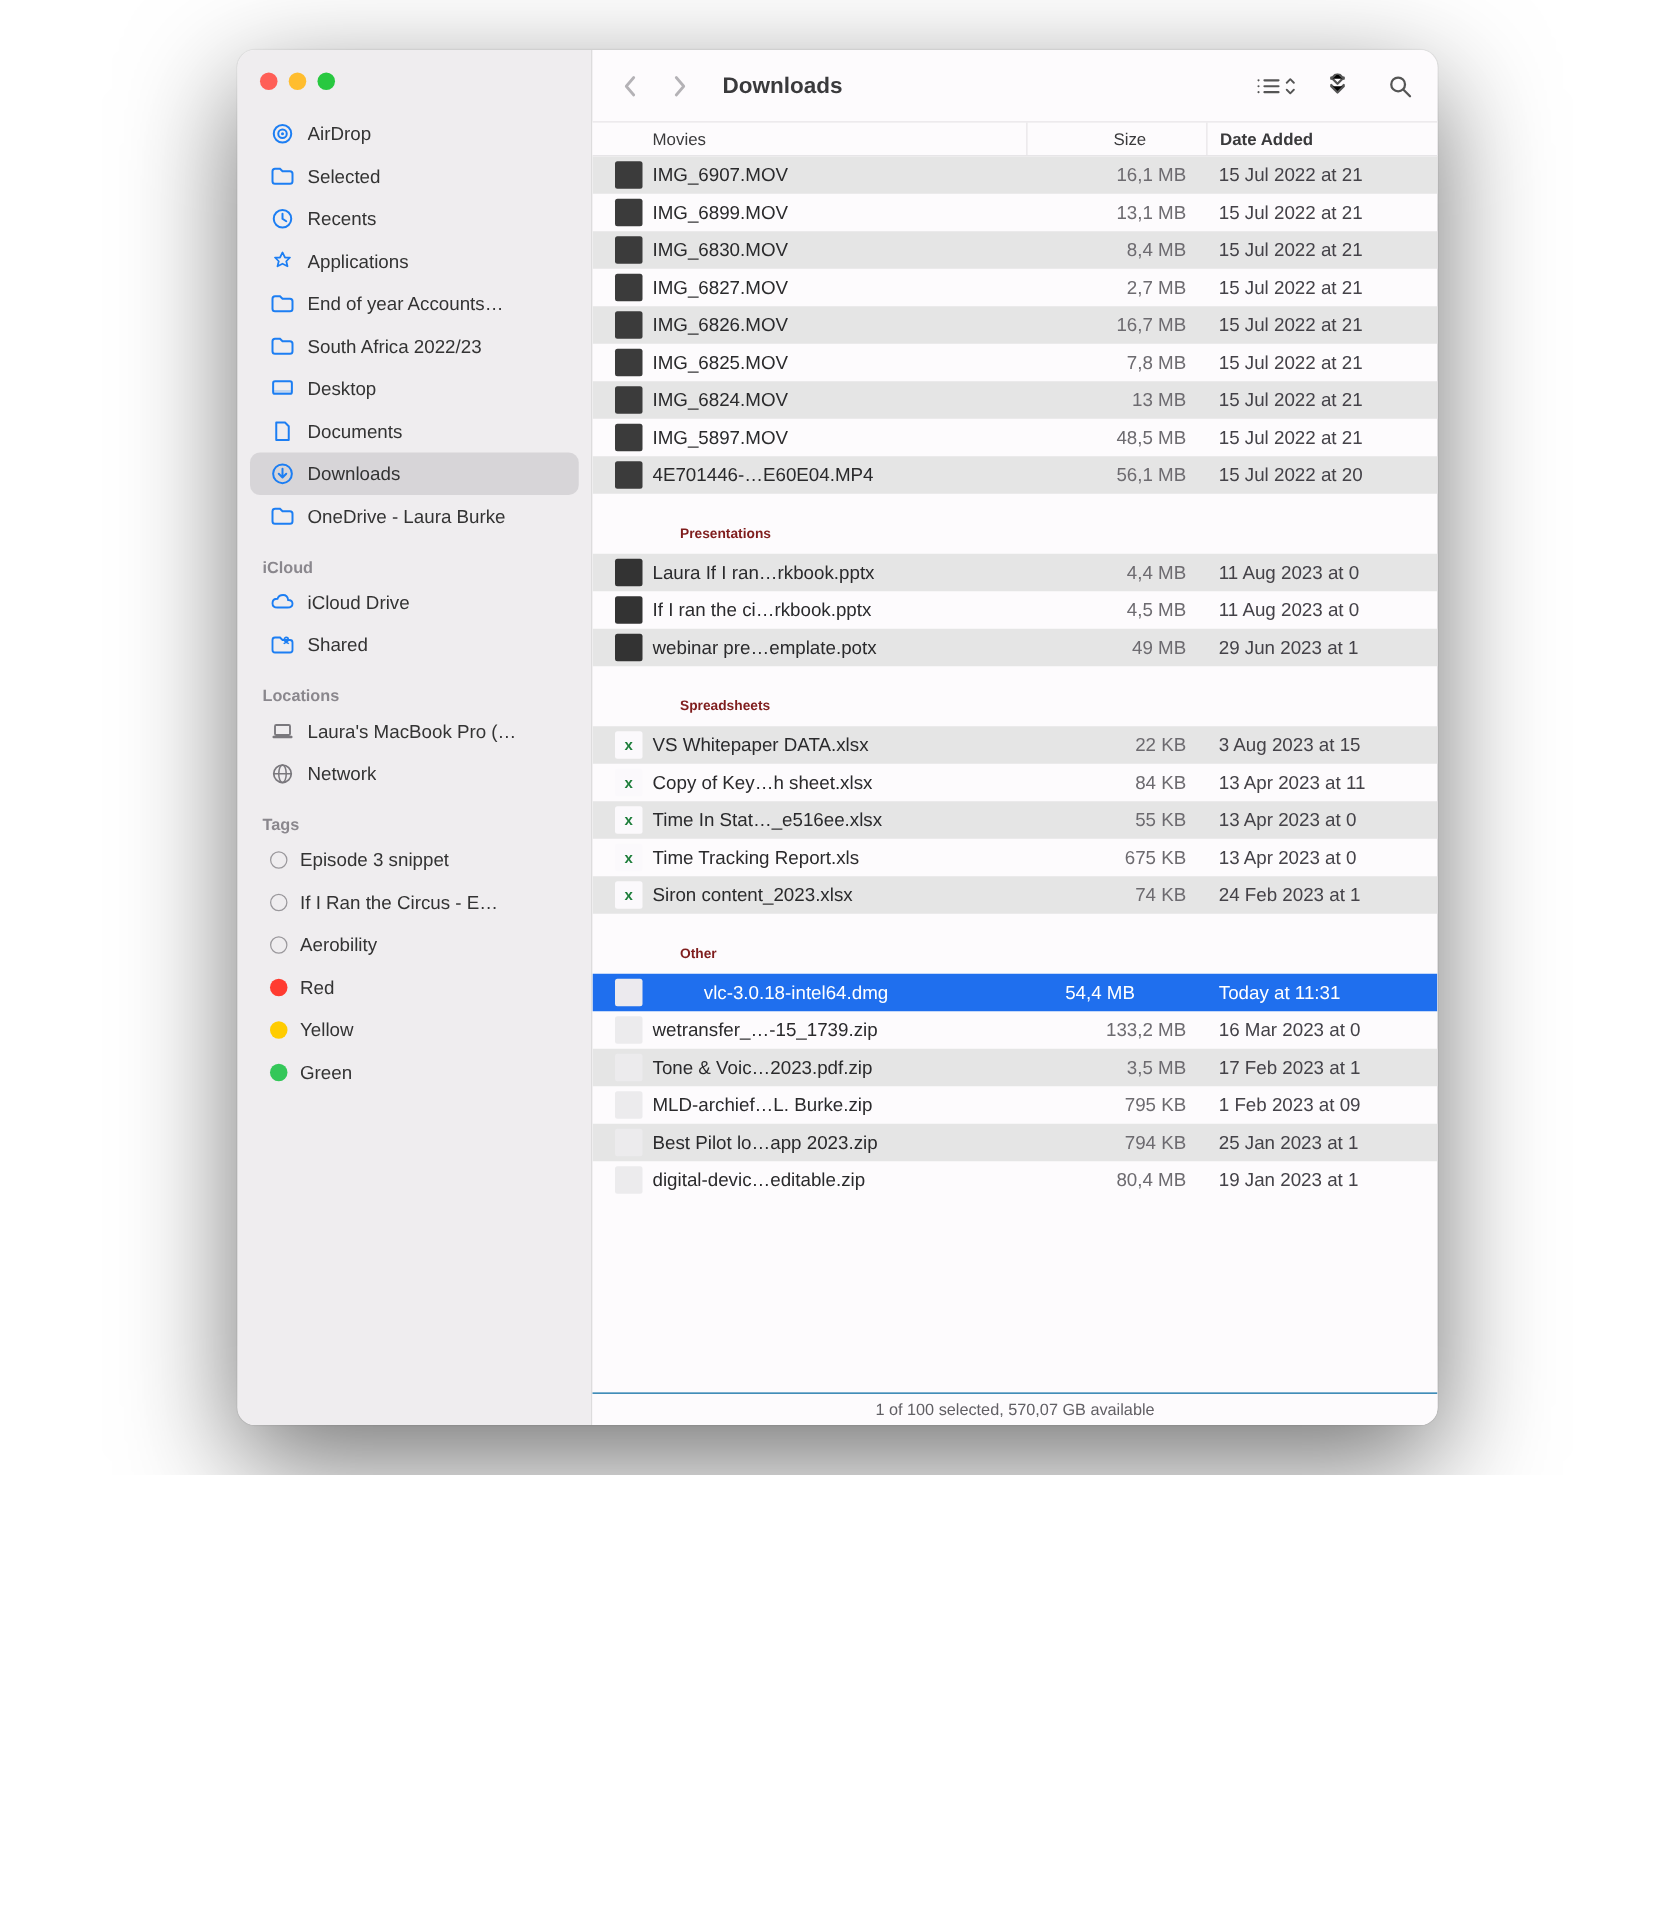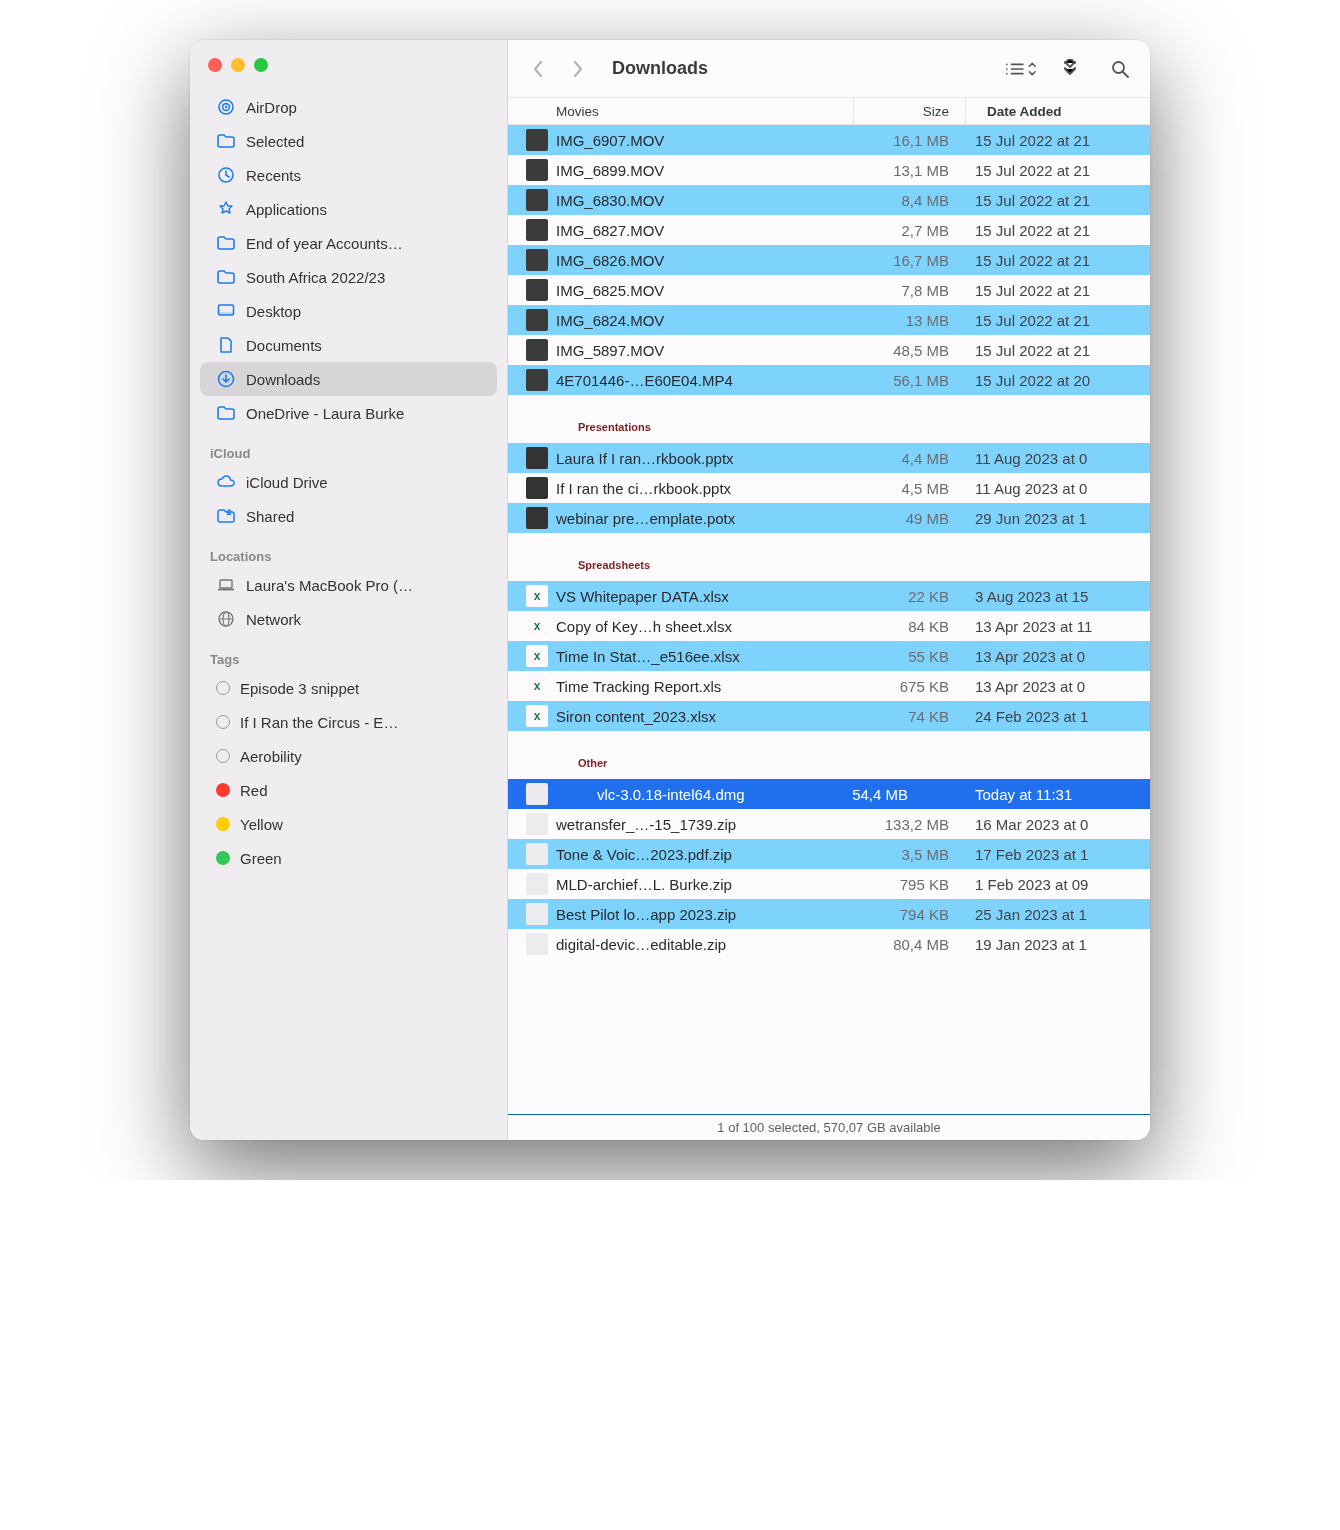--- a/index.html
+++ b/index.html
@@ -14,21 +14,21 @@
     height: 1100px;
     border-radius: 14px;
     overflow: hidden;
     box-shadow: 0 30px 90px rgba(0,0,0,0.55), 0 0 0 1px rgba(0,0,0,0.05);
     display: flex;
     background: #fdfbfd;
     position: relative;
   }
   
   .sidebar {
-    width: 318px;
+    width: 284px;
     background: #efedef;
     border-right: 1px solid #d8d6d8;
     display: flex;
     flex-direction: column;
     padding-top: 10px;
     font-size: 15px;
     color: #333;
     overflow: hidden;
   }
   .traffic {
@@ -101,41 +101,41 @@
   .header-row {
     display:flex; height:28px; align-items:center;
     border-top:1px solid #e7e5e8;
     border-bottom:1px solid #e7e5e8;
     font-size:13.5px; color:#3a3a3c;
     background:#fdfbfd;
     padding-left: 44px;
   }
   .col-name { flex:1 1 auto; padding-left:4px; }
   .col-size { width:112px; text-align:right; padding-right:16px; border-left:1px solid #e7e5e8; height:100%; display:flex;align-items:center;justify-content:flex-end;}
-  .col-date { width:185px; padding-left:21px; border-left:1px solid #e7e5e8; height:100%; display:flex;align-items:center; font-weight:700;}
+  .col-date { width:185px; padding-left:10px; border-left:1px solid #e7e5e8; height:100%; display:flex;align-items:center; font-weight:700;margin-left:32px;}
   .col-date .hlabel { font-weight:700; }
   .header-row .col-name { color:#3a3a3c; }
 
   
   .list {
     flex:1 1 auto; overflow:hidden;
     font-size:15px; color:#2a2a2c;
   }
   .group-title {
     height:32px; display:flex;align-items:center;
     padding-left:70px; font-weight:700; color:#7f1d1d; font-size:11px;
     margin-top:16px;
   }
   .group-title:first-child { margin-top:0; }
   .row {
     display:flex; align-items:center;
     height:30px;
     padding-left:18px;
   }
-  .row.alt { background:#7dd3fc; }
+  .row.alt { background:#e5e5e5; }
   .row.selected { background:#1f6fee; color:#fff;gap:41px; }
   .row .ficon {
     width:22px;height:22px;flex:0 0 22px;margin-right:8px;
     display:flex;align-items:center;justify-content:center;font-size:12px;
     background:#52504f;color:#fff;border-radius:2px;
   }
   .row .fname { flex:1 1 auto; white-space:nowrap; overflow:hidden; text-overflow:ellipsis; }
   .row .fsize { width:112px; text-align:right; padding-right:16px; color:#6d6b70; }
   .row .fdate { width:185px; padding-left:10px; color:#444248; white-space:nowrap; overflow:hidden; }
   .row.selected .fsize, .row.selected .fdate { color:#fff; }

